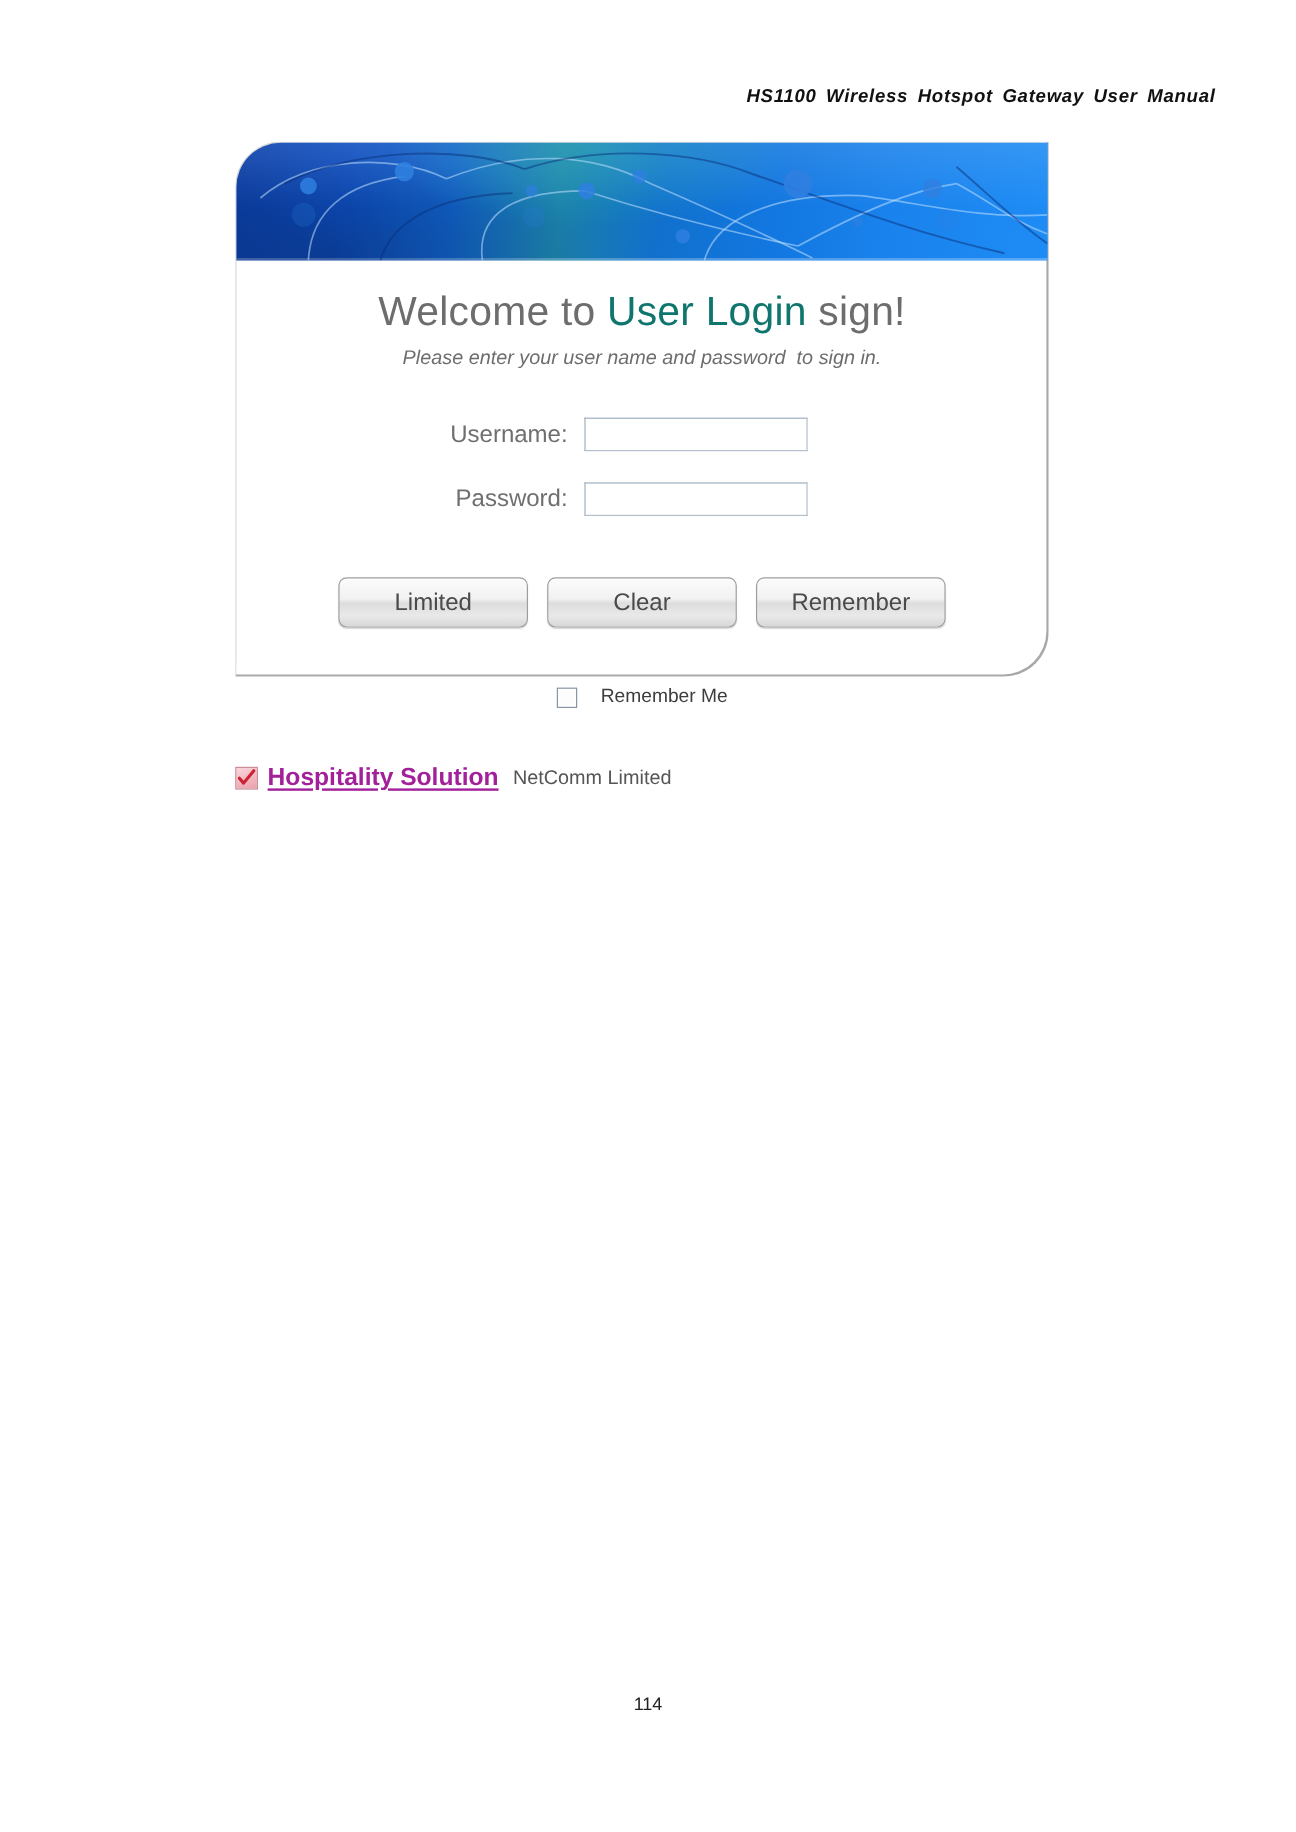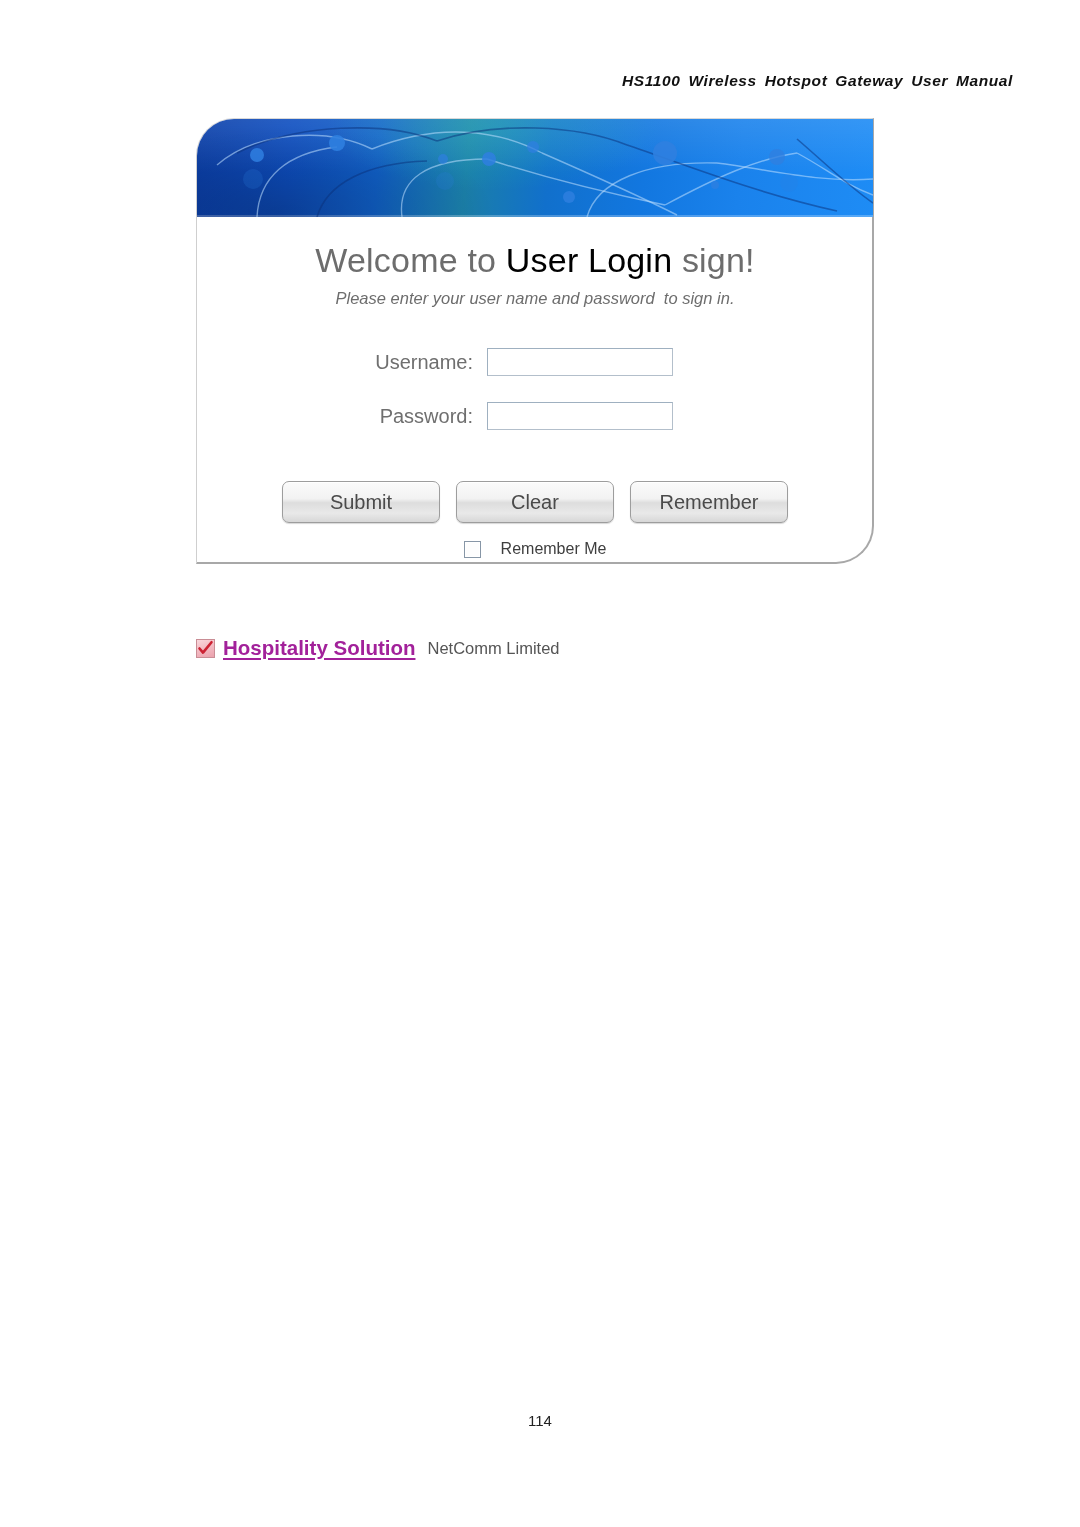--- a/index.html
+++ b/index.html
@@ -77,21 +77,21 @@
   .welcome {
     position: absolute;
     left: 0; top: 122px;
     width: 676px;
     text-align: center;
     font-size: 34px;
     color: #6d6d6d;
     letter-spacing: 0.2px;
     white-space: nowrap;
   }
-  .welcome .hl { color: #000000; text-align: center; }
+  .welcome .hl { color: #0f766e; text-align: center; }
   .subtitle {
     position: absolute;
     left: 0; top: 170px;
     width: 676px;
     text-align: center;
     font-size: 16.5px;
     color: #6d6d6d;
     white-space: pre;
     font-style: italic;
   }
@@ -155,21 +155,21 @@
     font-size: 20px;
     color: #4a4a4a;
     font-family: "Liberation Sans", sans-serif;
     cursor: pointer;
     white-space: nowrap;
   }
 
   
   .remember {
     position: absolute;
-    left: 196px; top: 540px;
+    left: 196px; top: 572px;
     width: 678px;
     display: flex;
     align-items: center;
     justify-content: center;
     gap: 20px;
   }
   .checkbox {
     width: 17px; height: 17px;
     border: 1px solid #8796a6;
     background: #fdfdfd;
@@ -280,21 +280,21 @@
       <div class="field-label">Password:</div>
       <input class="field-input" type="password" placeholder="" style="">
     </div>
 
     <div class="form-row row-user">
       <div class="field-label">Username:</div>
       <input class="field-input" type="text" placeholder="" style="">
     </div>
 
     <div class="btn-row">
-      <button class="btn">Submit</button>
+      <button class="btn">Limited</button>
       <button class="btn">Clear</button>
       <button class="btn">Remember</button>
     </div>
 
   </div>
 
   <div class="remember">
     <div class="checkbox"></div>
     <div class="remember-label">Remember Me</div>
   </div>

